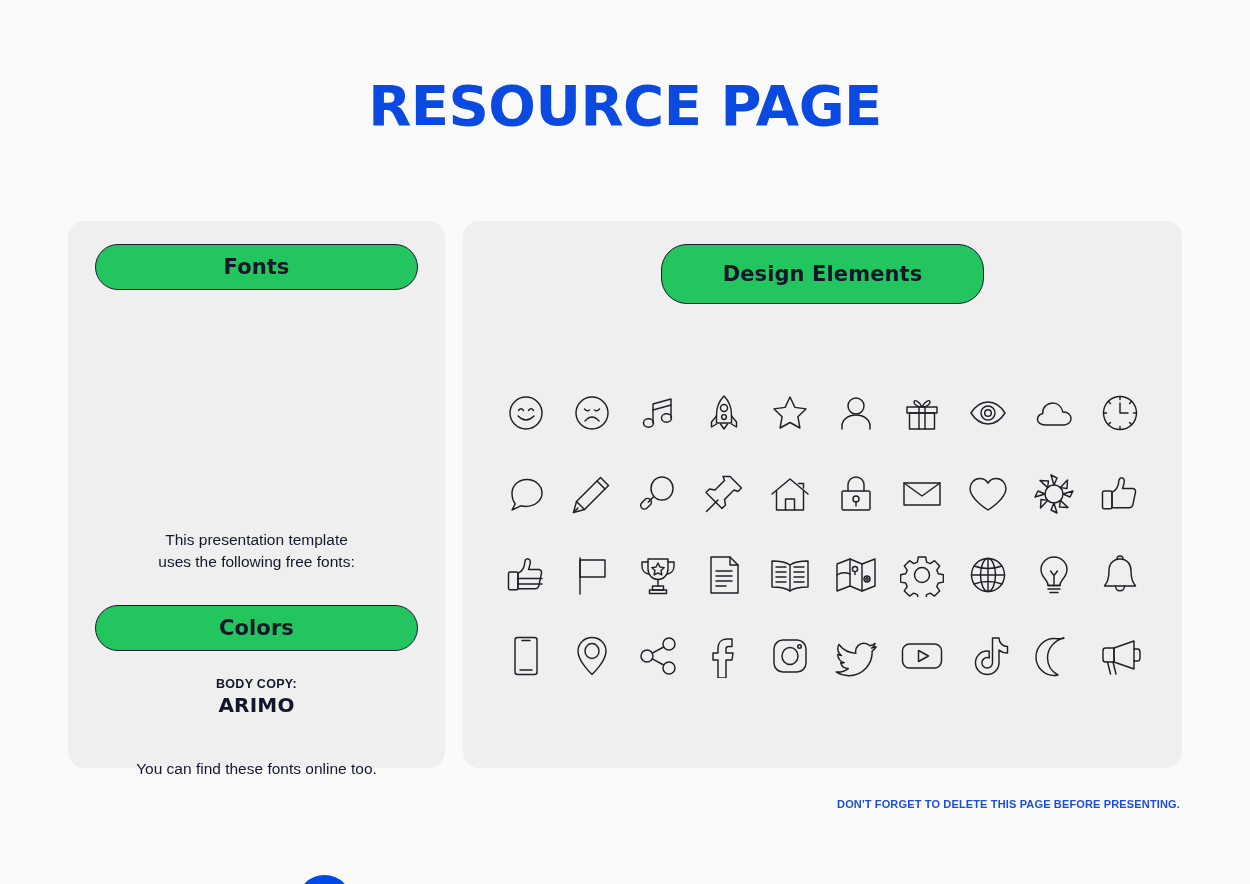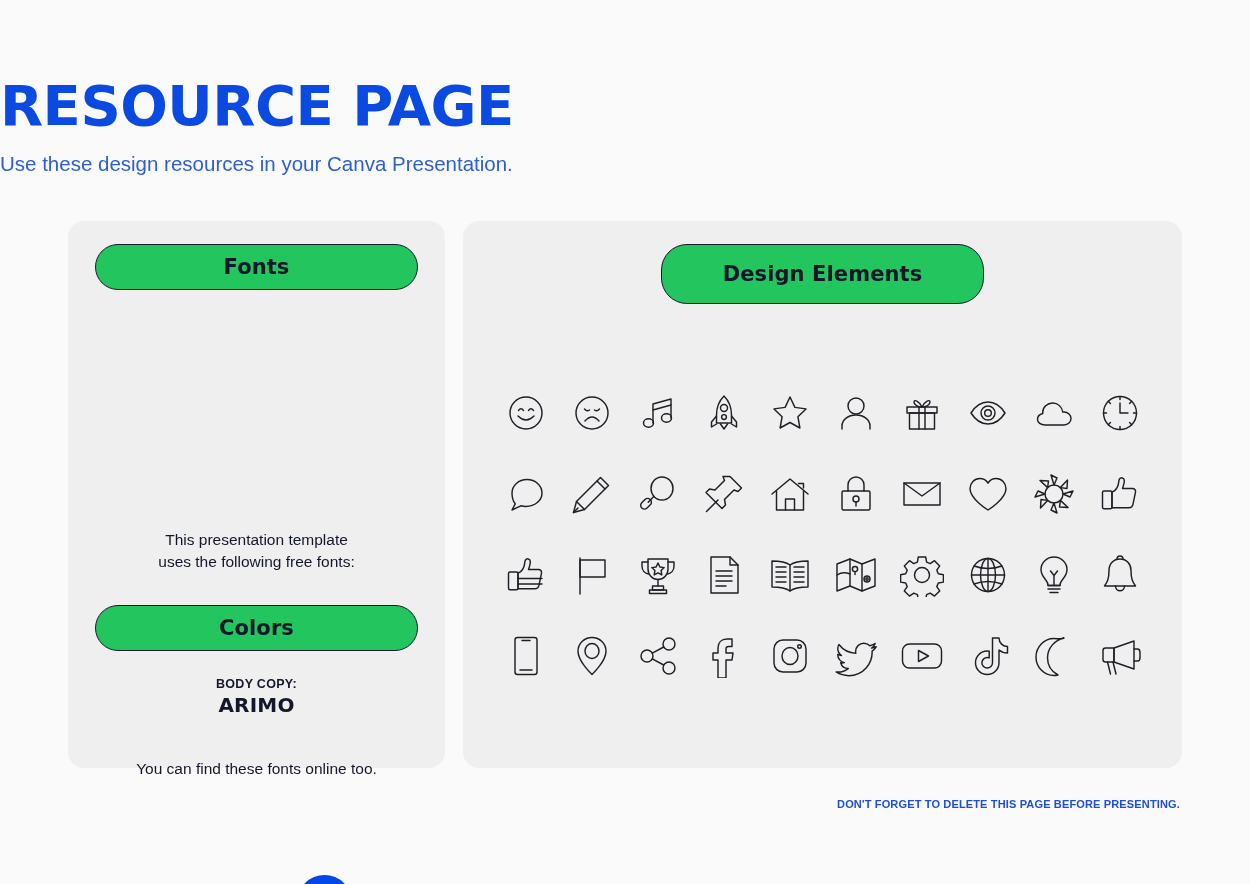--- a/index.html
+++ b/index.html
@@ -14,20 +14,21 @@
     overflow: hidden;
     position: relative;
   }
 
   
   #header {
     position: absolute;
     top: 78px;
     left: 0;
     width: 1250px;
+    text-align: center;
   }
   #page-title {
     font-family: "DejaVu Sans", sans-serif;
     font-size: 56px;
     font-weight: 700;
     letter-spacing: -0.5px;
     color: #0a4ae0;
     line-height: 1.0;
     margin: 0;
   }
@@ -192,21 +193,20 @@
     color: #1d4ed8;
     letter-spacing: 0.15px;
     margin-top: 12px;
   }
 </style>
 </head>
 <body>
 
 <div id="header">
   <div id="page-title">RESOURCE PAGE</div>
-  <div id="page-subtitle">Use these design resources in your Canva Presentation.</div>
 </div>
 
 <div id="fonts-panel" class="panel">
 
   <div id="fonts-pill" class="pill">
     <span>Fonts</span>
   </div>
 
   <div id="fonts-intro" class="fp-text">
     <div>This presentation template</div>

